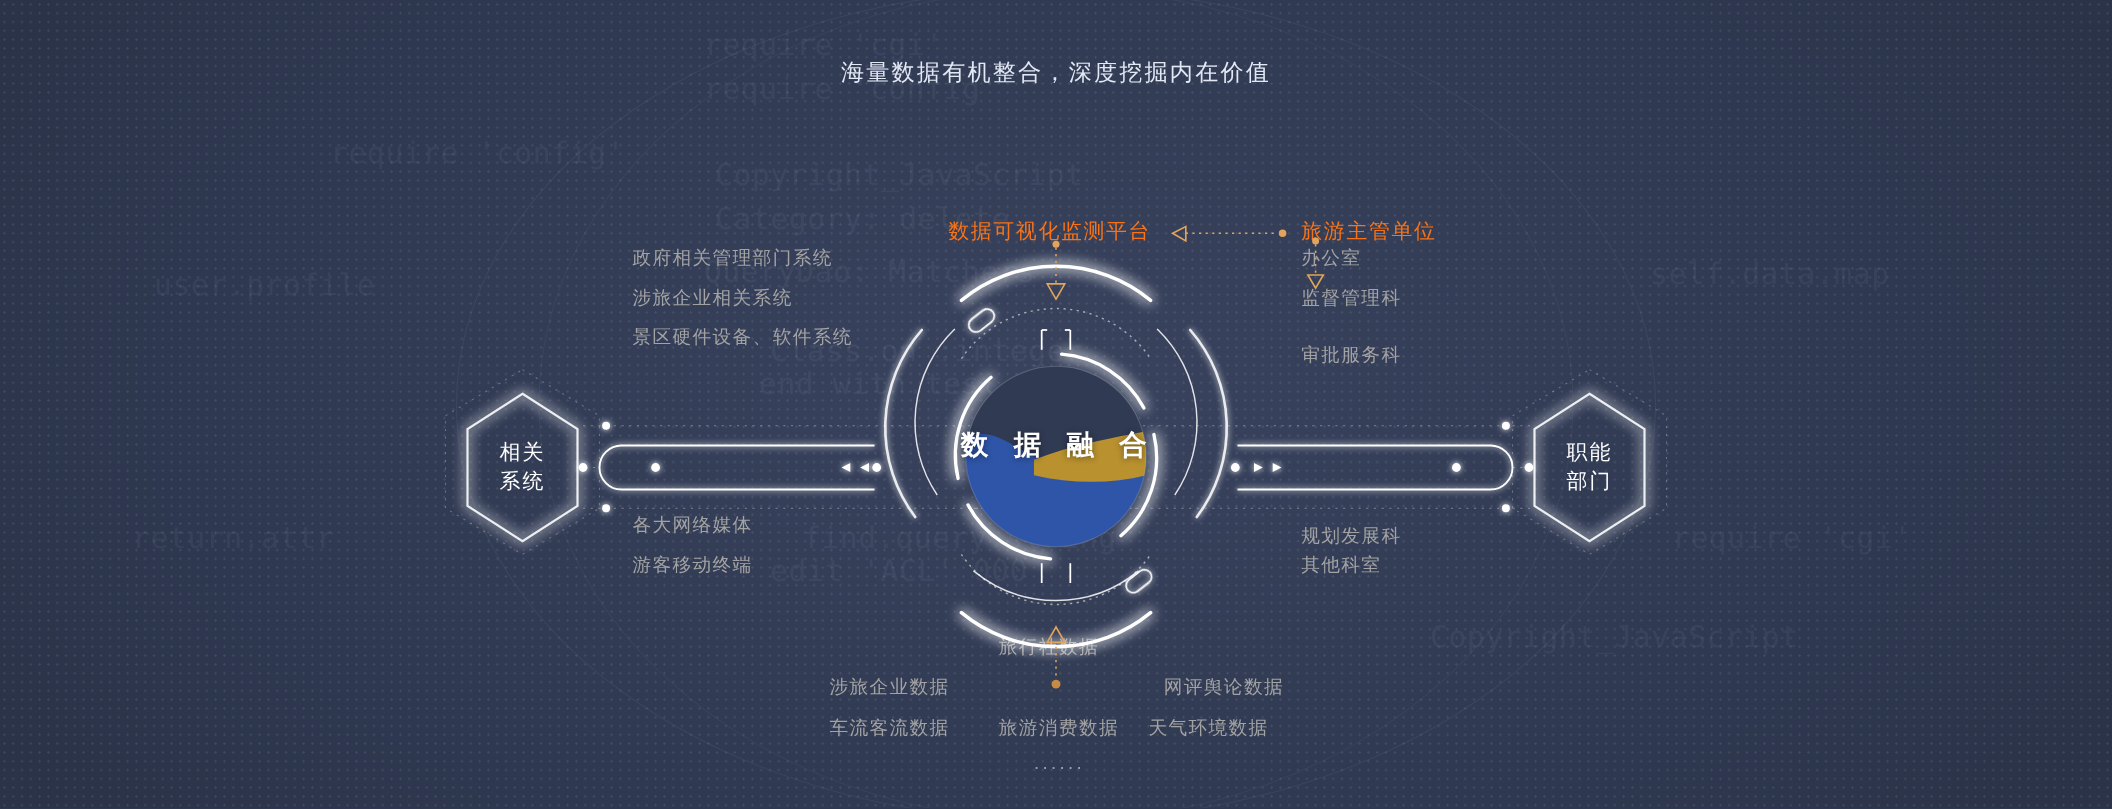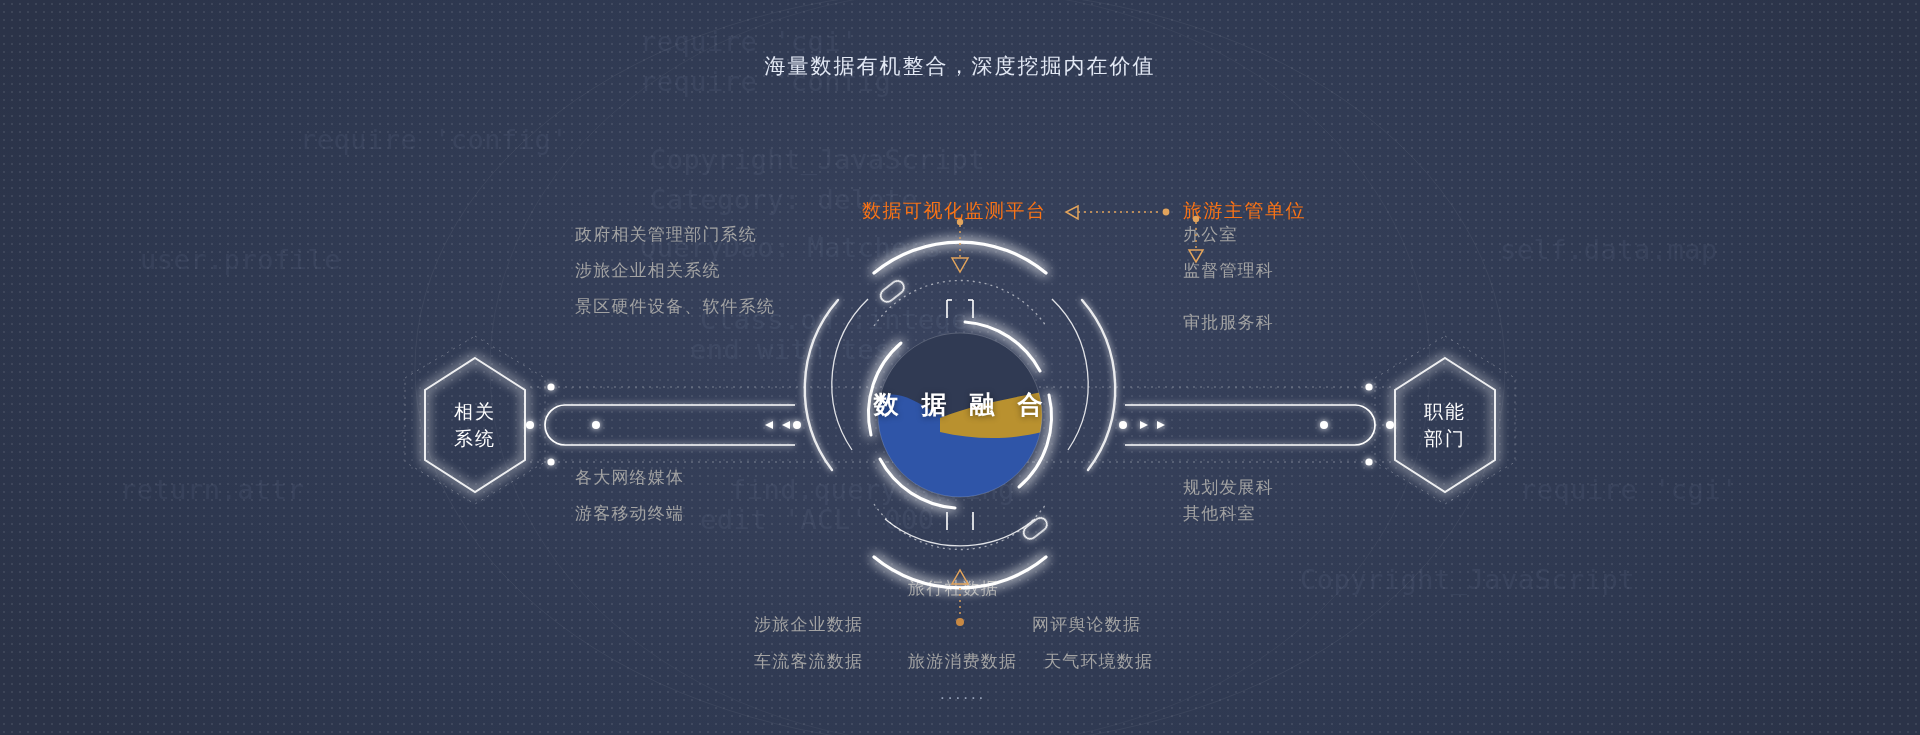--- a/index.html
+++ b/index.html
@@ -284,19 +284,19 @@
   <span>职能</span><br>
   <span>部门</span>
 </div>
 
 <div id="core-label" style="left:810px; top:388px; width:300px;">
   <span id="core-l1">数 据 融 合</span>
 </div>
 
 <div class="lbl" style="left:754px; top:616px;">涉旅企业数据</div>
 <div class="lbl" style="left:908px; top:580px;font-family:Liberation Serif, serif;">旅行社数据</div>
-<div class="lbl" style="left:1032px; top:616px;text-align:right;">网评舆论数据</div>
+<div class="lbl" style="left:1058px; top:616px;text-align:right;">网评舆论数据</div>
 
 <div class="lbl" style="left:754px; top:653px;">车流客流数据</div>
 <div class="lbl" style="left:908px; top:653px;">旅游消费数据</div>
 <div class="lbl" style="left:1044px; top:653px;">天气环境数据</div>
 
 <div class="ellipsis" style="left:940px; top:684px;">......</div>
 
 </body></html>

